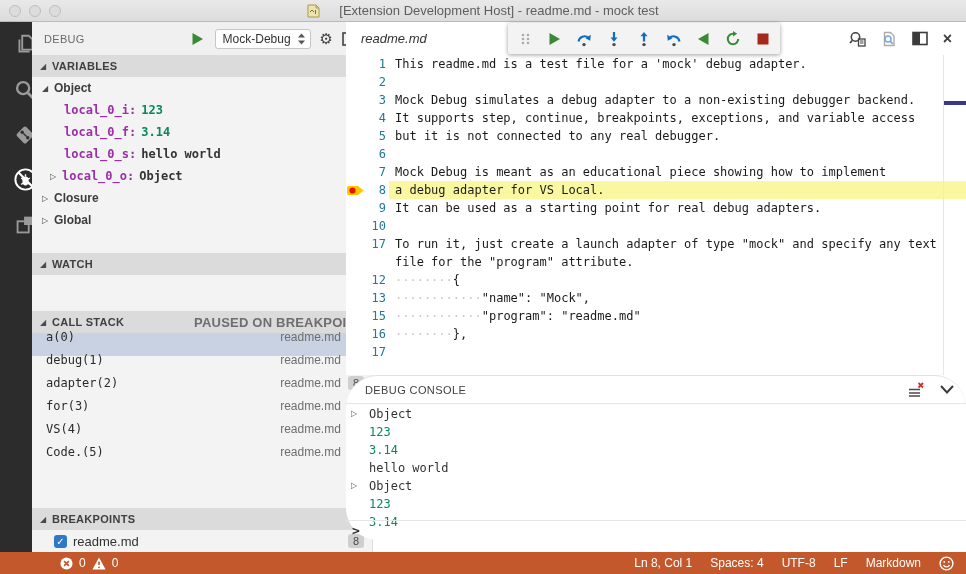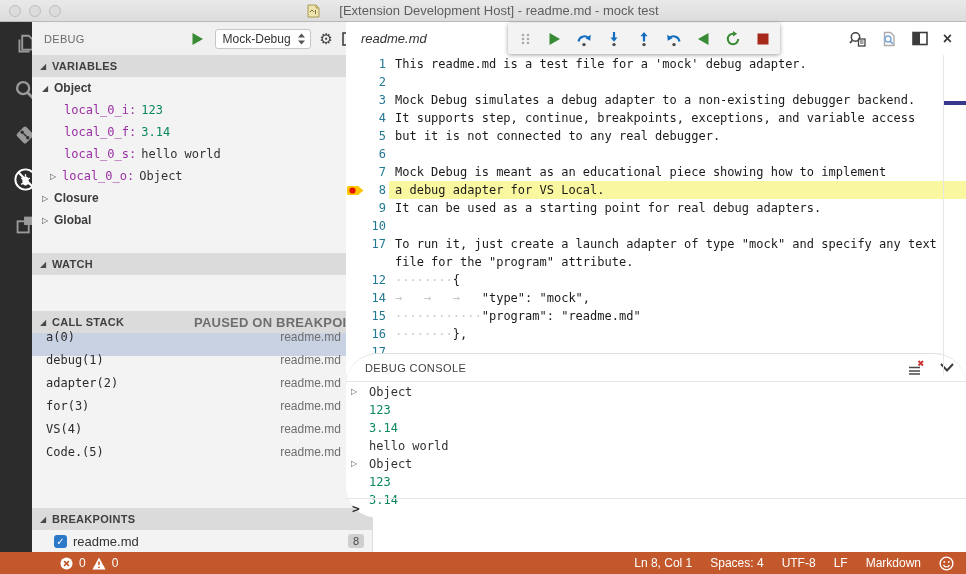--- a/index.html
+++ b/index.html
@@ -29,21 +29,21 @@
   .dbg-controls { margin-left:auto; margin-right:12px; display:flex; align-items:center; gap:9px; }
   .play-btn { width:16px; height:16px; display:flex; align-items:center; justify-content:center; cursor:pointer; }
   .cfg-select { width:96px; height:20px; background:#FFF; border:1px solid #C6C6C6; border-radius:3px;
     display:flex; align-items:center; font-size:12px; color:#333; padding:0 4px 0 7px; cursor:pointer; }
   .cfg-select .lbl { flex:1; }
   .gear { font-size:15px; color:#424242; cursor:pointer; line-height:16px; font-family:"DejaVu Sans", sans-serif; }
   .sec-head { height:22px; background:#DBDBDB; display:flex; align-items:center; padding-left:8px;
     font-size:11px; font-weight:bold; color:#3F3F3F; letter-spacing:.3px; cursor:pointer; }
   .tw { display:inline-block; width:12px; font-size:8px; color:#4A4A4A; font-family:"DejaVu Sans", sans-serif; }
   .tw.open { font-size:8px; }
-  .row { height:22px; display:flex; align-items:center; cursor:pointer; }
+  .row { height:22px; display:flex; align-items:center; cursor:pointer;font-weight:bold; }
   .scope-row { padding-left:10px; font-weight:bold; color:#3C3C3C; font-size:12px; }
   .var-row { padding-left:32px; font-family:"DejaVu Sans Mono", monospace; font-size:12px; }
   .var-row.obj { padding-left:18px; }
   .vname { color:#9B2FA5; }
   .vval { margin-left:5px; color:#333; }
   .vval.num { color:#09885A; }
   .watch-space { height:36px; }
   .cs-head { display:flex; align-items:center; padding-right:8px; }
   .cs-status { margin-left:auto; font-size:13px; font-weight:bold; color:#6E6E6E; letter-spacing:.2px; }
   .frame { height:23px; display:flex; align-items:center; padding:0 8px 16px 14px; cursor:pointer; }
@@ -79,21 +79,21 @@
   .bpgut { width:18px; flex:none; display:flex; align-items:center; justify-content:center; }
   .lnum { width:22px; flex:none; text-align:right; color:#237893; font-size:12px; cursor:pointer; }
   .lcode { margin-left:9px; white-space:pre; position:relative; z-index:2; }
   .ws { color:#C8C8C8; white-space:pre; }
   .eline.current::after { content:""; position:absolute; left:43px; right:0; top:0; bottom:0;
     background:#FAF7A1; z-index:1; }
   .ovr-line { position:absolute; left:597px; top:0; bottom:0; width:1px; background:#E7E7E7; z-index:3; }
   .ovr-mark { position:absolute; left:598px; top:46px; width:22px; height:4px; background:#37378B; z-index:3; }
 
   
-  .console { position:absolute; left:346px; top:353px; width:620px; height:165px; background:#FFF;
+  .console { position:absolute; left:346px; top:375px; width:620px; height:165px; background:#FFF;
     border-top:1px solid #E0E0E0;border-radius:32px; }
   .con-head { height:28px; display:flex; align-items:center; padding:0 12px 0 19px; border-bottom:1px solid #E6E6E6; }
   .con-title { font-size:11px; color:#3F3F3F; letter-spacing:.4px; }
   .con-actions { margin-left:auto; display:flex; align-items:center; gap:16px; }
   .con-body { font-family:"DejaVu Sans Mono", monospace; font-size:12px; color:#333; padding-top:1px; }
   .con-row { height:18px; line-height:18px; display:flex; align-items:center; }
   .con-tw { width:16px; flex:none; text-align:center; font-size:8px; color:#5A5A5A; font-family:"DejaVu Sans", sans-serif; }
   .con-txt { margin-left:7px; }
   .con-row.no-tw .con-txt { margin-left:23px; }
   .con-txt.num { color:#09885A; }
@@ -435,22 +435,22 @@
           <span class="lnum"></span>
           <span class="lcode"><span class="ws"></span><span>file for the "program" attribute.</span></span>
         </div>
       <div class="eline">
           <span class="bpgut"></span>
           <span class="lnum">12</span>
           <span class="lcode"><span class="ws">········</span><span>{</span></span>
         </div>
       <div class="eline">
           <span class="bpgut"></span>
-          <span class="lnum">14</span>
-          <span class="lcode"><span class="ws">→   →   →   </span><span>"type": "mock",</span></span>
+          <span class="lnum">13</span>
+          <span class="lcode"><span class="ws">············</span><span>"name": "Mock",</span></span>
         </div>
       <div class="eline">
           <span class="bpgut"></span>
           <span class="lnum">15</span>
           <span class="lcode"><span class="ws">············</span><span>"program": "readme.md"</span></span>
         </div>
       <div class="eline">
           <span class="bpgut"></span>
           <span class="lnum">16</span>
           <span class="lcode"><span class="ws">········</span><span>},</span></span>

